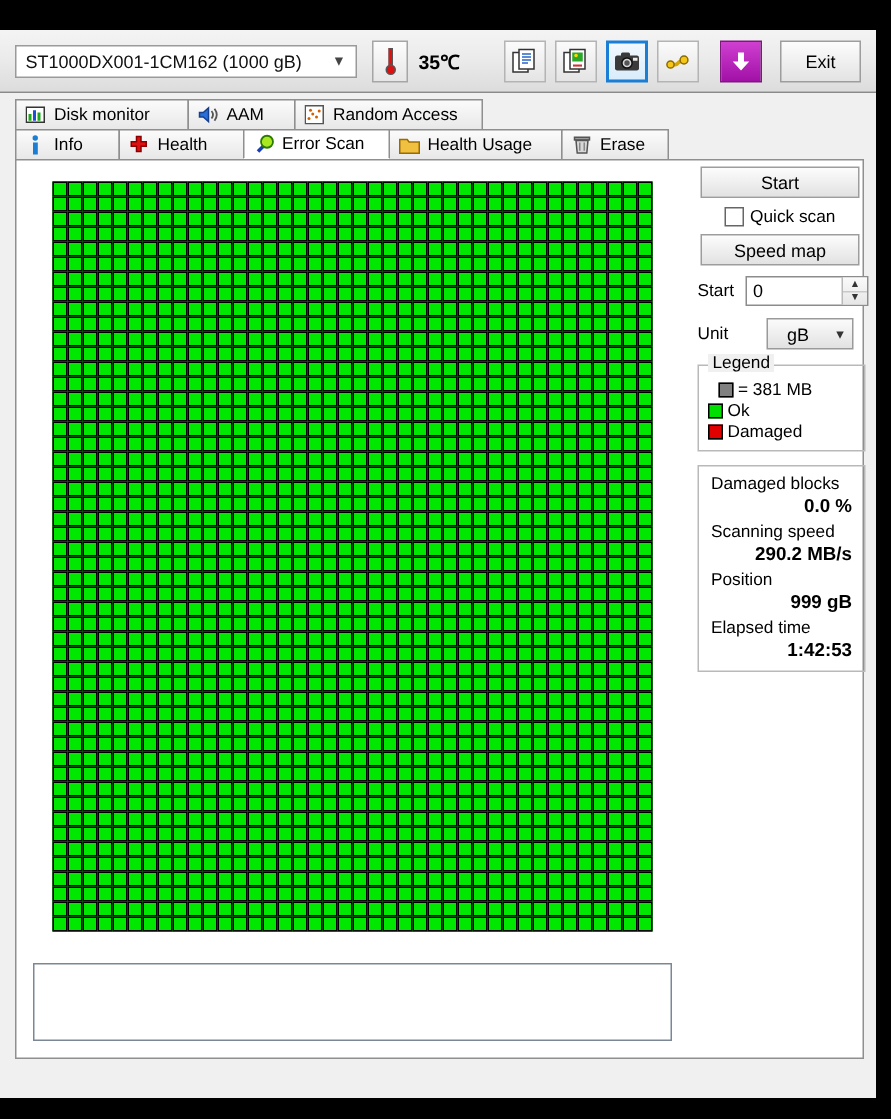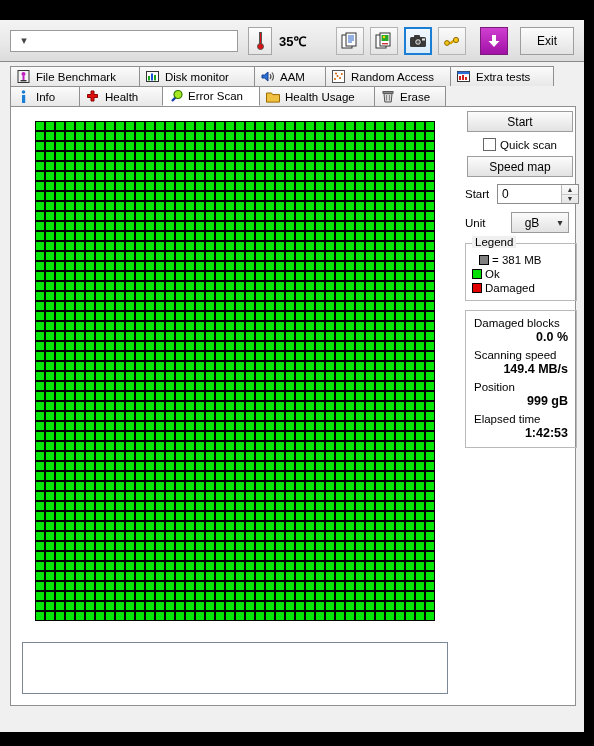--- a/index.html
+++ b/index.html
@@ -283,20 +283,21 @@
   svg { display:block; }
 </style>
 </head>
 <body>
 
 <div class="window">
 
 
   <div class="toolbar">
     <div class="disk-select">
+      <span class="label">ST1000DX001-1CM162 (1000 gB)</span>
       <span class="chev">▾</span>
     </div>
 
     <div class="temp-box">
       <div class="thermo">
           <div class="stem"></div>
           <div class="bulb"></div>
         </div>
     </div>
     <div class="temp-val">35℃</div>
@@ -360,31 +361,20 @@
       </span>
     </div>
 
     <div class="exit-btn">
       <span>Exit</span>
     </div>
   </div>
 
   <div class="tabarea">
     <div class="tabrow r1">
-      <div class="tab" style="width:130px">
-        <span class="ticon">
-          <svg width="13" height="13" viewBox="0 0 13 13">
-              <rect x="1" y="0.5" width="11" height="12" fill="#f4f4f4" stroke="#333"></rect>
-              <circle cx="6.5" cy="4" r="2" fill="#c020c0"></circle>
-              <rect x="5.5" y="6" width="2" height="4" fill="#c020c0"></rect>
-              <rect x="3.5" y="10" width="6" height="1.4" fill="#333"></rect>
-            </svg>
-        </span>
-        <span>File Benchmark</span>
-      </div>
       <div class="tab" style="width:116px">
         <span class="ticon">
           <svg width="13" height="13" viewBox="0 0 13 13">
               <rect x="0.5" y="1.5" width="12" height="10" fill="#fff" stroke="#333"></rect>
               <rect x="2" y="6" width="2" height="4.5" fill="#1ba81b"></rect>
               <rect x="5" y="3.5" width="2" height="7" fill="#1b4fd8"></rect>
               <rect x="8" y="5" width="2" height="5.5" fill="#1ba81b"></rect>
             </svg>
         </span>
         <span>Disk monitor</span>
@@ -404,32 +394,20 @@
           <svg width="13" height="13" viewBox="0 0 13 13">
               <rect x="0.5" y="0.5" width="12" height="12" fill="#fff" stroke="#555"></rect>
               <circle cx="3" cy="9" r="1" fill="#d06000"></circle>
               <circle cx="5.5" cy="6" r="1" fill="#d06000"></circle>
               <circle cx="8" cy="8" r="1" fill="#d06000"></circle>
               <circle cx="9.8" cy="4" r="1" fill="#d06000"></circle>
               <circle cx="4" cy="3.5" r="1" fill="#d06000"></circle>
             </svg>
         </span>
         <span>Random Access</span>
-      </div>
-      <div class="tab" style="width:104px">
-        <span class="ticon">
-          <svg width="13" height="13" viewBox="0 0 13 13">
-              <rect x="0.5" y="1.5" width="12" height="10" fill="#fff" stroke="#333"></rect>
-              <rect x="0.5" y="1.5" width="12" height="2.6" fill="#2a6fd8"></rect>
-              <rect x="2" y="6" width="2" height="4" fill="#d02020"></rect>
-              <rect x="5" y="5" width="2" height="5" fill="#d02020"></rect>
-              <rect x="8" y="7" width="2" height="3" fill="#d02020"></rect>
-            </svg>
-        </span>
-        <span>Extra tests</span>
       </div>
     </div>
 
     <div class="tabrow r2">
       <div class="tab" style="width:70px">
         <span class="ticon">
           <svg width="9" height="14" viewBox="0 0 9 14">
               <circle cx="4.5" cy="2" r="1.8" fill="#1a7fd4"></circle>
               <rect x="3" y="5" width="3.2" height="8" fill="#1a7fd4"></rect>
             </svg>
@@ -2532,21 +2510,21 @@
         <div class="legend-row">
           <span class="sw" style="background:#e00000"></span>
           <span>Damaged</span>
         </div>
       </div>
 
       <div class="stats">
         <div class="stat-lbl first">Damaged blocks</div>
         <div class="stat-val">0.0 %</div>
         <div class="stat-lbl">Scanning speed</div>
-        <div class="stat-val">149.4 MB/s</div>
+        <div class="stat-val">290.2 MB/s</div>
         <div class="stat-lbl">Position</div>
         <div class="stat-val">999 gB</div>
         <div class="stat-lbl">Elapsed time</div>
         <div class="stat-val">1:42:53</div>
       </div>
 
     </div>
   </div>
 </div>
 

